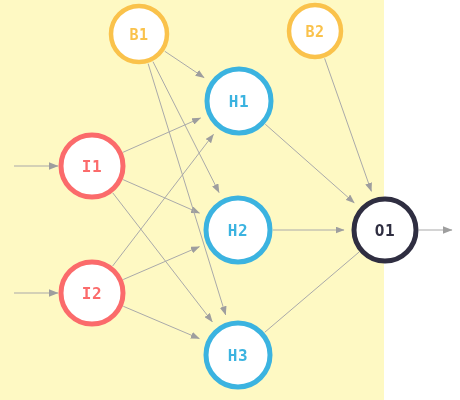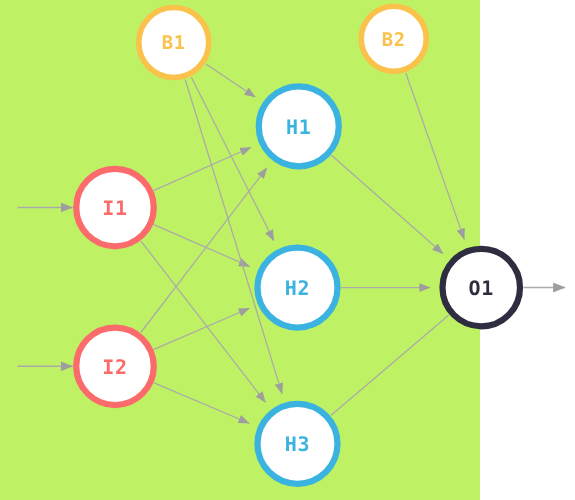--- a/index.html
+++ b/index.html
@@ -11,21 +11,21 @@
   body {
     width: 460px;
     height: 400px;
     overflow: hidden;
     font-family: "DejaVu Sans Mono", "Liberation Mono", monospace;
   }
   #diagram-root {
     position: relative;
     width: 384px;
     height: 400px;
-    background: #bef264;
+    background: #fef9c3;
   }
   svg#network-svg {
     position: absolute;
     top: 0;
     left: 0;
     width: 460px;
     height: 400px;
     display: block;
   }
   .node-ring {

